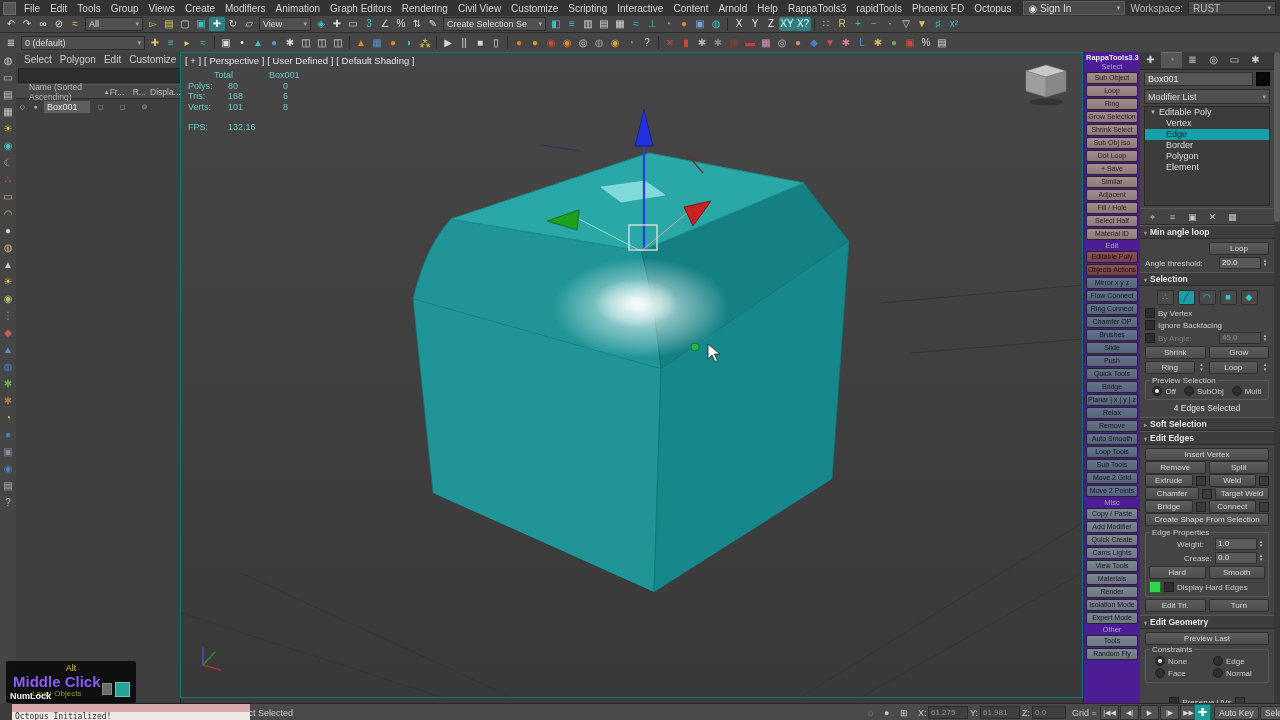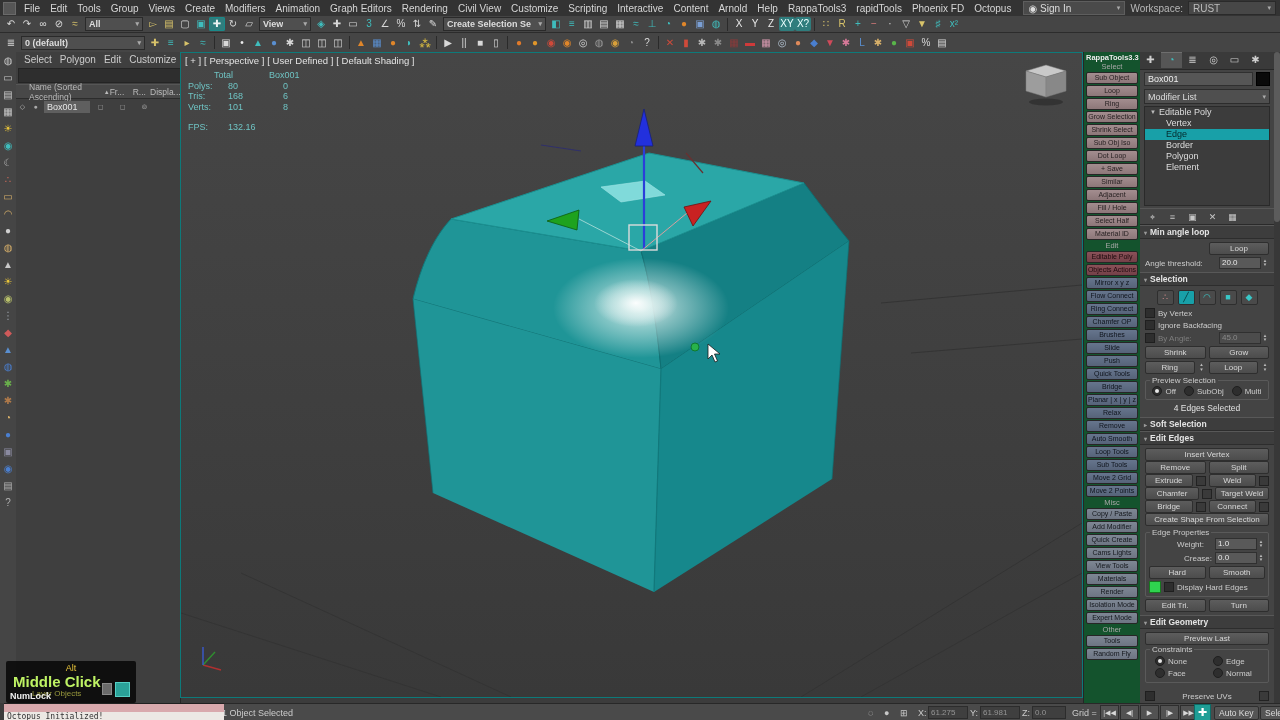--- a/index.html
+++ b/index.html
@@ -22,21 +22,21 @@
 
   
   .toolbar{position:absolute;left:0;display:flex;align-items:center;padding:0 3px;background:#454545;
            border-bottom:1px solid #2c2c2c;width:1277px;}
   .t1{top:16px;height:16px;}
   .t2{top:33px;height:19px;}
   .tb-icon{width:16px;height:14px;line-height:14px;text-align:center;font-size:10px;flex:none;border-radius:2px;overflow:hidden;}
   .tb-icon.active{background:#2f7d7d;box-shadow:inset 0 0 0 1px #1a8a8a;}
   .tb-sep{width:1px;height:13px;background:#2a2a2a;margin:0 3px;flex:none;}
   .tb-dd{background:#4f4f4f;border:1px solid #2a2a2a;height:12px;font-size:9px;color:#ddd;
-         display:flex;align-items:center;padding:0 3px;margin:0 2px;flex:none;font-weight:bold;}
+         display:flex;align-items:center;padding:0 3px;margin:0 2px;flex:none;}
   .dd-val{white-space:nowrap;overflow:hidden;}
 
   
   .lstrip{position:absolute;left:0;top:52px;width:16px;height:651px;background:#454545;
           display:flex;flex-direction:column;align-items:center;border-right:1px solid #2c2c2c;}
   .lstrip .tb-icon{width:15px;height:17px;line-height:17px;font-size:10px;}
 
   
   .explorer{position:absolute;left:16px;top:52px;width:164px;height:651px;background:#3f3f3f;
             border-right:1px solid #262626;font-size:9px;}
@@ -59,21 +59,21 @@
   .viewport{position:absolute;left:180px;top:52px;width:903px;height:646px;
             background:linear-gradient(#464646,#393939);border:1px solid #0d7a7a;box-sizing:border-box;}
   .vp-label{position:absolute;left:4px;top:2px;display:flex;gap:3px;color:#e4e4e4;font-size:9.5px;}
   .vp-stats{position:absolute;left:7px;top:17px;color:#6fc3c3;font-size:9px;line-height:10.5px;}
   .st-row{display:flex;}
   .st-l{width:40px;}.st-v1{width:55px;}.st-v2{width:40px;}
   .st-h1{margin-left:26px;width:55px;}.st-h2{width:40px;}
   .st-fps{margin-top:10px;display:flex;}
 
   
-  .rt-panel{position:absolute;left:1083px;top:52px;width:57px;height:651px;background:#14532d;
+  .rt-panel{position:absolute;left:1083px;top:52px;width:57px;height:651px;background:#4c1d95;
             border-left:1px solid #262626;padding:1px 2px;box-sizing:border-box;}
   .rt-title{font-size:7.5px;font-weight:bold;color:#ececec;text-align:center;line-height:9px;}
   .rt-header{font-size:7.5px;color:#a8a8a8;text-align:center;height:9px;line-height:9px;}
   .rt-btn{height:10px;line-height:10px;font-size:7px;text-align:center;border-radius:2px;margin:1px 0;
           border:1px solid #262626;overflow:hidden;white-space:nowrap;}
   .rt-btn.pink{background:linear-gradient(#a38d8f,#8d7779);color:#241e1f;}
   .rt-btn.maroon{background:linear-gradient(#8a5158,#744048);color:#1e0b0f;}
   .rt-btn.blue{background:linear-gradient(#66758d,#566379);color:#0f141c;}
   .rt-btn.gray{background:linear-gradient(#7e8794,#6d7583);color:#14171c;}
 
@@ -127,27 +127,27 @@
   .subobj-row .tb-icon{width:15px;height:13px;line-height:13px;border:1px solid #2e2e2e;background:#4a4a4a;font-size:9px;}
   .subobj-row .tb-icon.active{background:#18a0a8;box-shadow:none;}
   .sel-status{text-align:center;color:#e2e2e2;padding:1px 0;font-size:8.5px;}
   .gswatch{width:10px;height:10px;background:#2fd34f;border:1px solid #17771f;flex:none;}
   .lab{font-size:8px;color:#ccc;}
 
   
   .overlay{position:absolute;left:6px;top:661px;width:130px;height:42px;background:rgba(12,12,12,.93);
            z-index:6;border-radius:2px;}
   .ov-alt{position:absolute;top:2px;width:100%;text-align:center;color:#e8c43a;font-size:9px;}
-  .ov-main{position:absolute;top:12px;left:7px;color:#bef264;font-size:15px;font-weight:bold;}
+  .ov-main{position:absolute;top:12px;left:7px;color:#8b5cf6;font-size:15px;font-weight:bold;}
   .ov-sub{position:absolute;top:28px;left:26px;color:#99993c;font-size:8px;}
   .ov-num{position:absolute;bottom:2px;left:4px;color:#efefef;font-size:9px;font-weight:bold;}
   .ov-ico1{position:absolute;right:24px;bottom:8px;width:8px;height:10px;background:#6a6a6a;border:1px solid #8a8a8a;}
   .ov-ico2{position:absolute;right:6px;bottom:6px;width:13px;height:13px;background:#2aa198;border:1px solid #55cfc4;}
 
-  .listener{position:absolute;left:4px;top:703px;width:220px;height:17px;border-top:1px solid #202020;z-index:4;text-decoration:underline;}
+  .listener{position:absolute;left:12px;top:703px;width:238px;height:17px;border-top:1px solid #202020;z-index:4;text-decoration:underline;}
   .lst-pink{height:8px;background:#d9a9ad;}
   .lst-white{height:9px;background:#ece8e4;color:#333;font-family:"DejaVu Sans Mono",monospace;
              font-size:8px;line-height:9px;padding-left:3px;}
 
   .statusbar{position:absolute;left:216px;top:703px;width:1064px;height:17px;background:#4a4a4a;
              border-top:1px solid #282828;font-size:9px;color:#ccc;}
   .sb{position:absolute;top:0;height:17px;display:flex;align-items:center;}
   .sb-field{height:11px;background:#3f3f3f;border:1px solid #2c2c2c;color:#949494;padding:0 2px;
             font-size:8px;display:flex;align-items:center;}
   .sb-ico{width:15px;text-align:center;color:#c8c8c8;}
@@ -782,21 +782,21 @@
             <span class="radio-wrap">
               <span class="radio"></span>
               <span>Face</span>
             </span>
             <span class="radio-wrap">
               <span class="radio"></span>
               <span>Normal</span>
             </span>
           </div>
       </div>
-      <div class="row" style="justify-content:space-between;margin-top:6px">
+      <div class="row" style="justify-content:center;margin-top:12px">
         <span class="chk"></span>
         <span class="lab">Preserve UVs</span>
         <span class="setbox"></span>
       </div>
       <div>
           <div class="btn-row">
             <div class="pbtn">Create</div>
             <div class="pbtn">Collapse</div>
           </div>
           <div class="btn-row">

